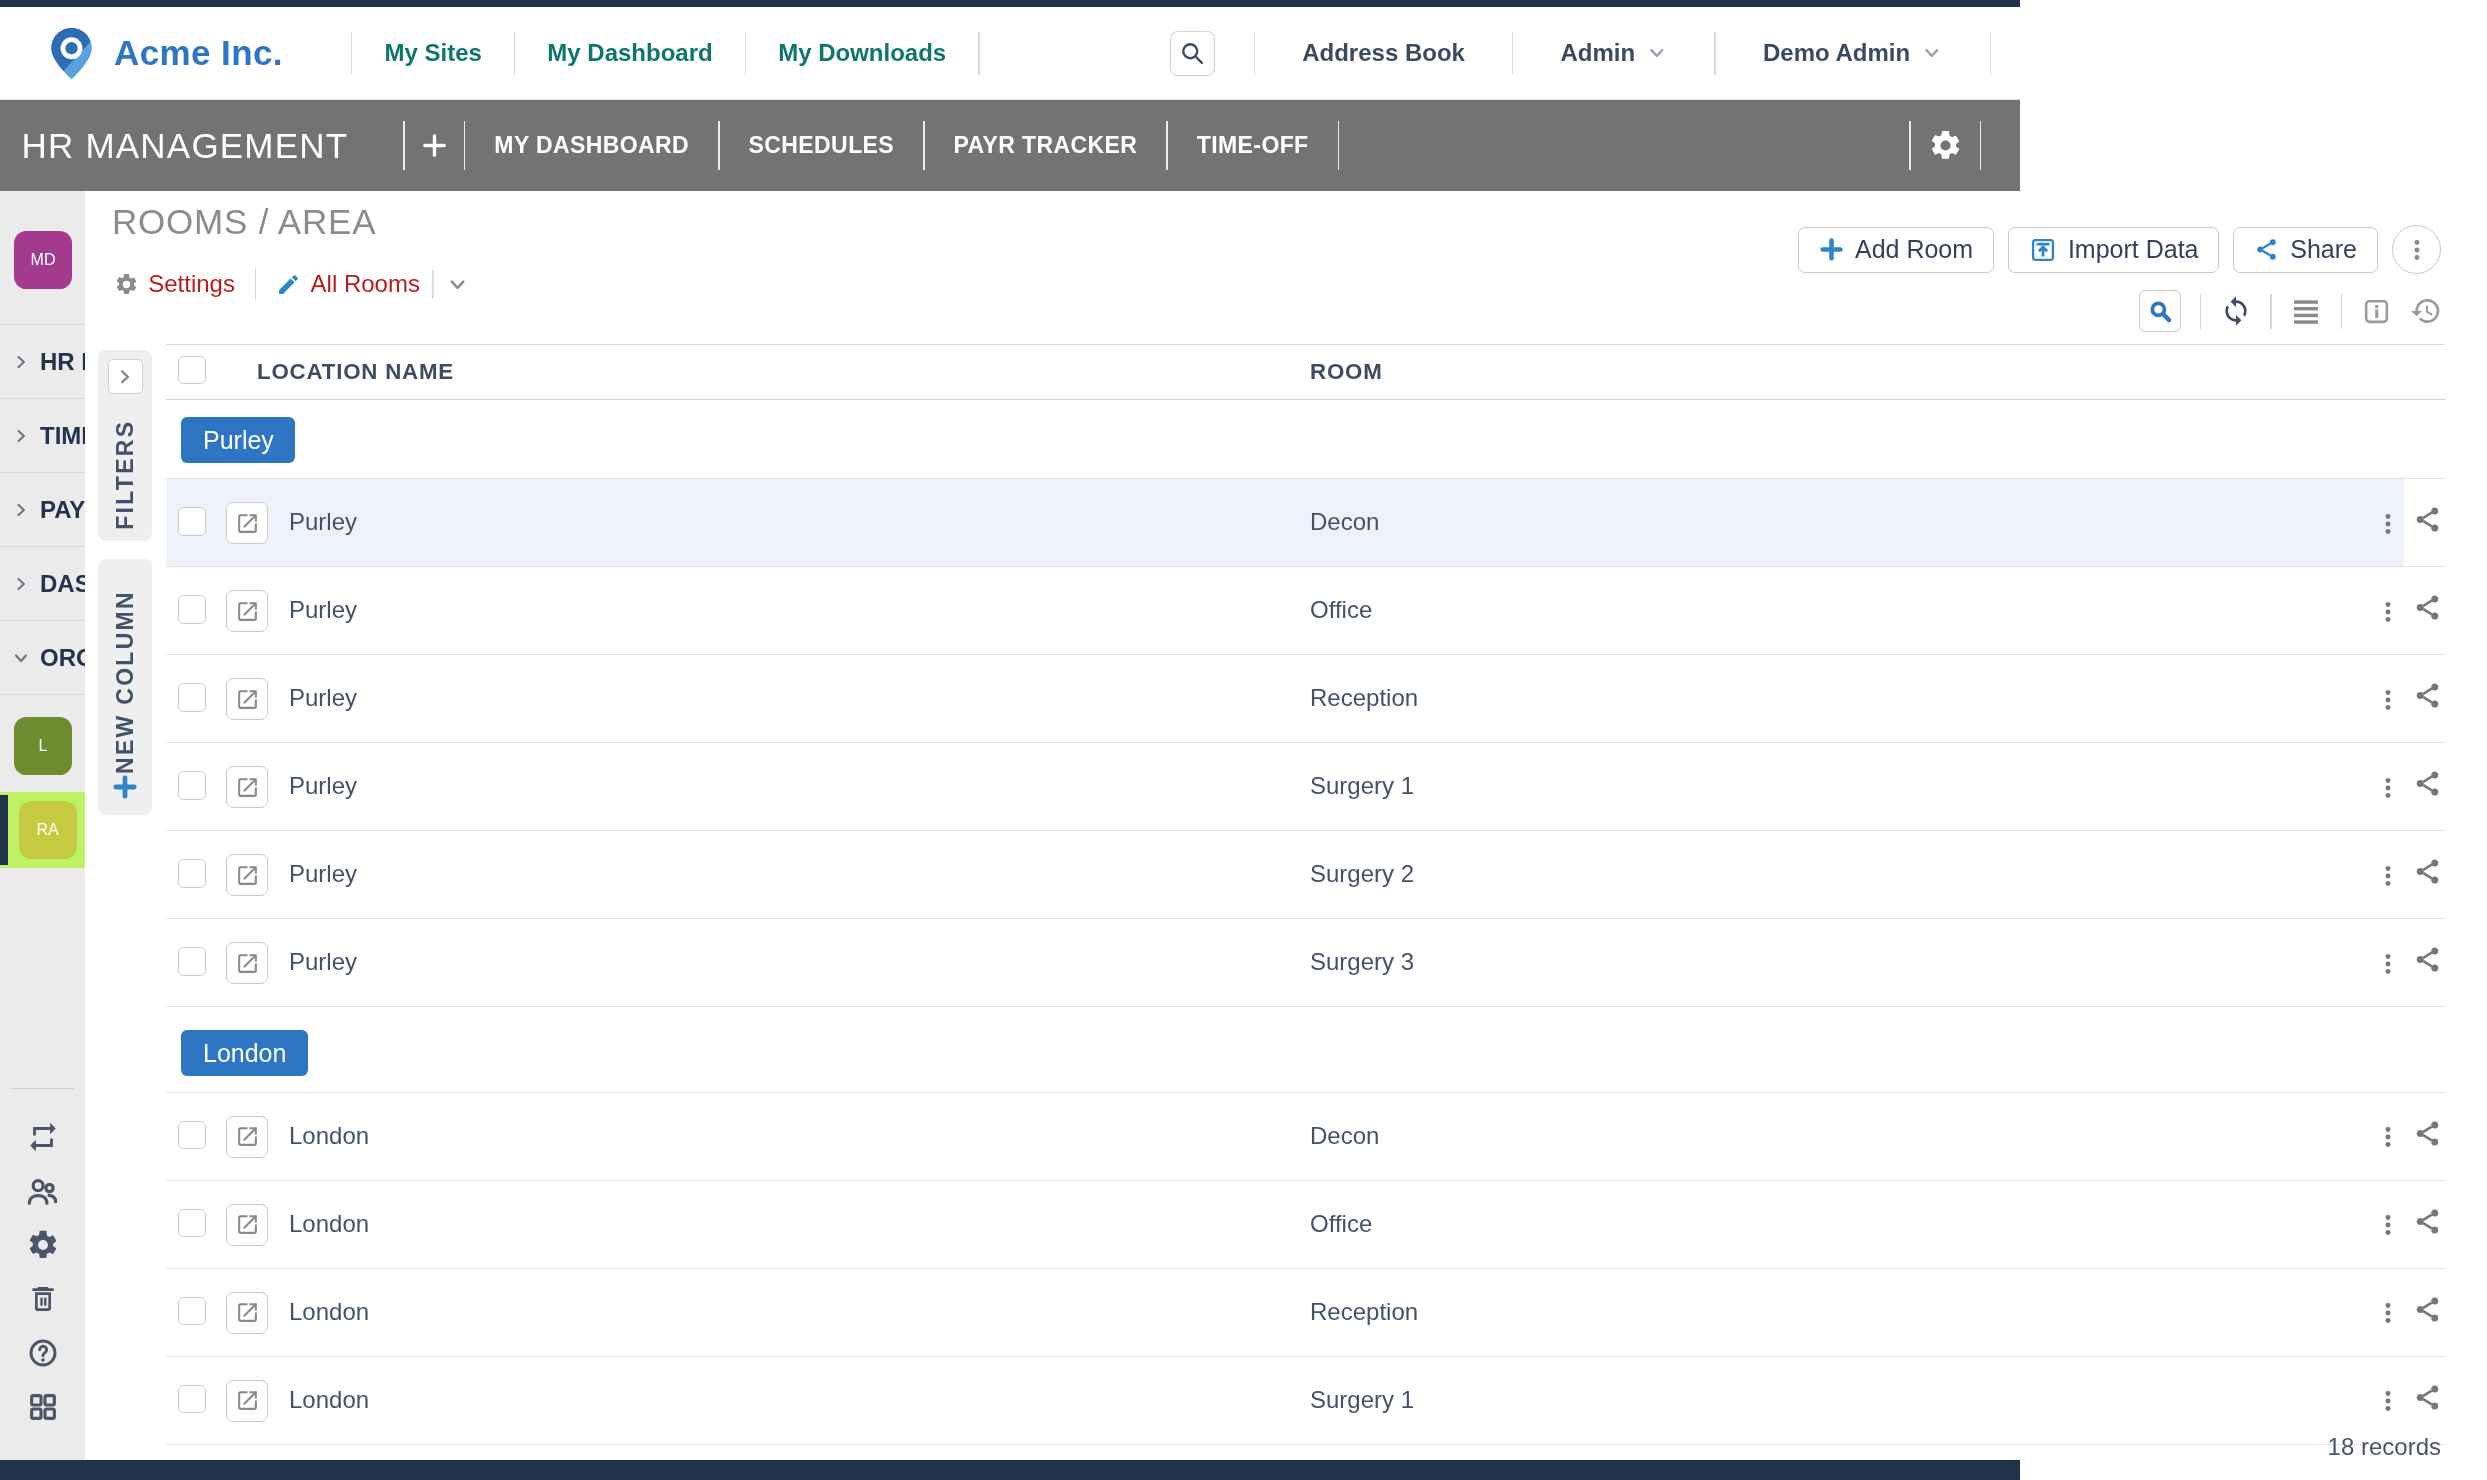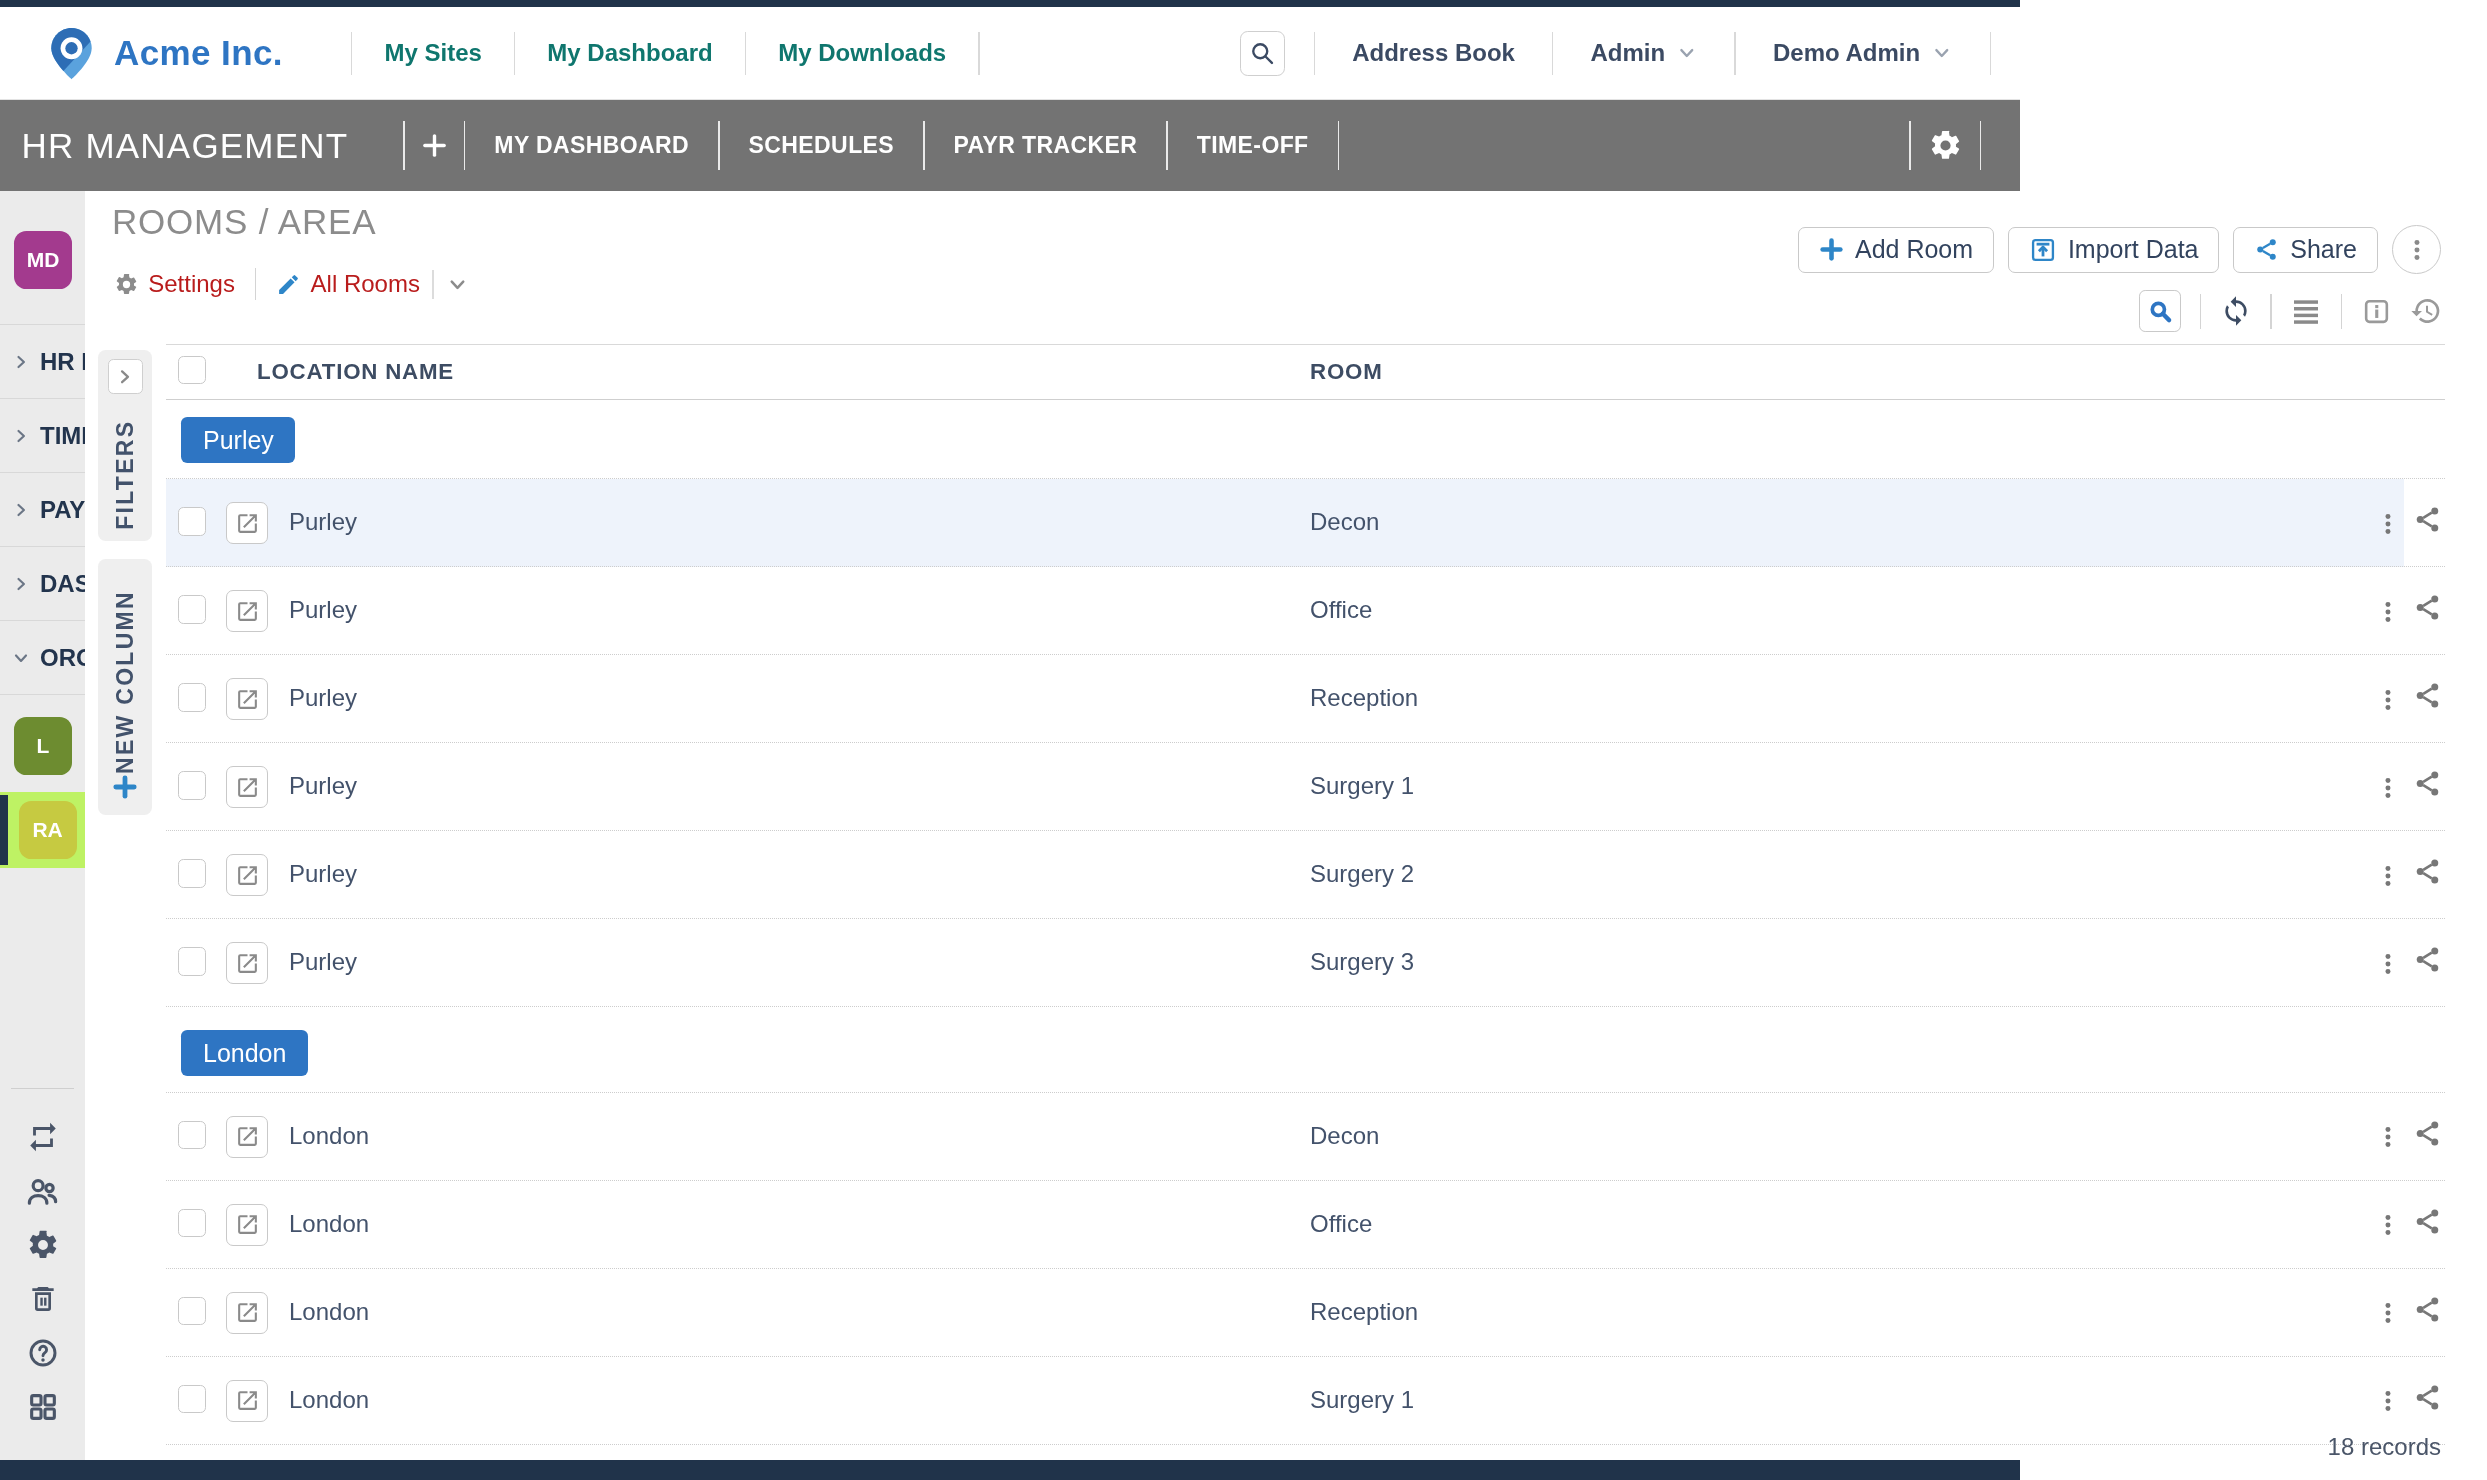--- a/index.html
+++ b/index.html
@@ -13,21 +13,21 @@
   .bottom-edge { bottom: 0; height: 21px; }
 
   
   .topbar { position: absolute; top: 7px; left: 0; width: 100%; height: 93px;
             background: #fff; display: flex; align-items: center; border-bottom: 0.8px solid #e3e3e3; }
   .brand { display: flex; align-items: center; gap: 14px; margin-left: 43px; }
   .brand-name { color: #2e75c3; font-size: 35px; font-weight: 600; letter-spacing: 0.4px; }
   .top-menu { display: flex; align-items: center; margin-left: 68px; height: 100%; }
   .v-div { width: 1.5px; height: 43px; background: #d9d9d9; }
   .top-menu-item { font-size: 24px; font-weight: 600; color: #0f766e; padding: 0 32px; cursor: pointer; }
-  .top-right { margin-left: auto; display: flex; align-items: center; gap: 6px; margin-right: 29px; height: 100%; }
+  .top-right { margin-left: auto; display: flex; align-items: center; gap: 16px; margin-right: 29px; height: 100%; }
   .search-btn { width: 45px; height: 45px; border: 1.5px solid #cfcfcf; border-radius: 7.7px; background: #fff;
                 display: flex; align-items: center; justify-content: center; color: #3b4a63; margin-right: 23px; }
   .top-right-item { font-size: 24px; font-weight: 600; color: #3b4a63; padding: 0 31px;
                     display: flex; align-items: center; gap: 10.8px; cursor: pointer; }
   .chev { color: #9aa3b0; }
 
   
   .navbar { position: absolute; top: 100px; left: 0; width: 100%; height: 91px; background: #737373;
             display: flex; align-items: center; color: #fff; }
   .app-title { font-size: 35px; font-weight: 400; letter-spacing: 1.2px; margin-left: 21.6px; white-space: nowrap; }
@@ -39,21 +39,21 @@
   .navbar-right { margin-left: auto; display: flex; align-items: center; height: 100%; margin-right: 39px; }
   .nav-gear { width: 69px; display: flex; align-items: center; justify-content: center; cursor: pointer; }
 
   
   .page-body { position: absolute; top: 191px; left: 0; width: 2487px; height: 1269px; display: flex; }
 
   
   .sidebar { width: 85px; height: 100%; background: #ebebeb; display: flex; flex-direction: column;
              overflow: hidden; flex-shrink: 0; }
   .avatar { width: 58px; height: 58px; border-radius: 12.3px; display: flex; align-items: center;
-            justify-content: center; color: #fff; font-size: 21px; font-weight: 700; cursor: pointer; }
+            justify-content: center; color: #fff; font-size: 16px; font-weight: 400; cursor: pointer; }
   .profile-avatar { margin: 40px 0 0 14px; background: #a33a8e; }
   .side-items { margin-top: 35px; border-top: 0.8px solid #d8d8d8; }
   .side-item { height: 74px; display: flex; align-items: center; gap: 9.2px; padding-left: 10.8px;
                border-bottom: 0.8px solid #d8d8d8; cursor: pointer; white-space: nowrap; overflow: hidden; }
   .side-item .lbl { font-size: 24px; font-weight: 600; color: #22344d; }
   .side-item .chev { color: #6b7686; flex-shrink: 0; }
   .org-avatars { margin-top: 21.6px; display: flex; flex-direction: column; }
   .org-l { background: #6d8c30; margin: 0 0 0 14px; }
   .org-selected { position: relative; background: #bef264; padding: 9.2px 0 9.2px 14px; margin-top: 17px;
                   border-radius: 0; }

